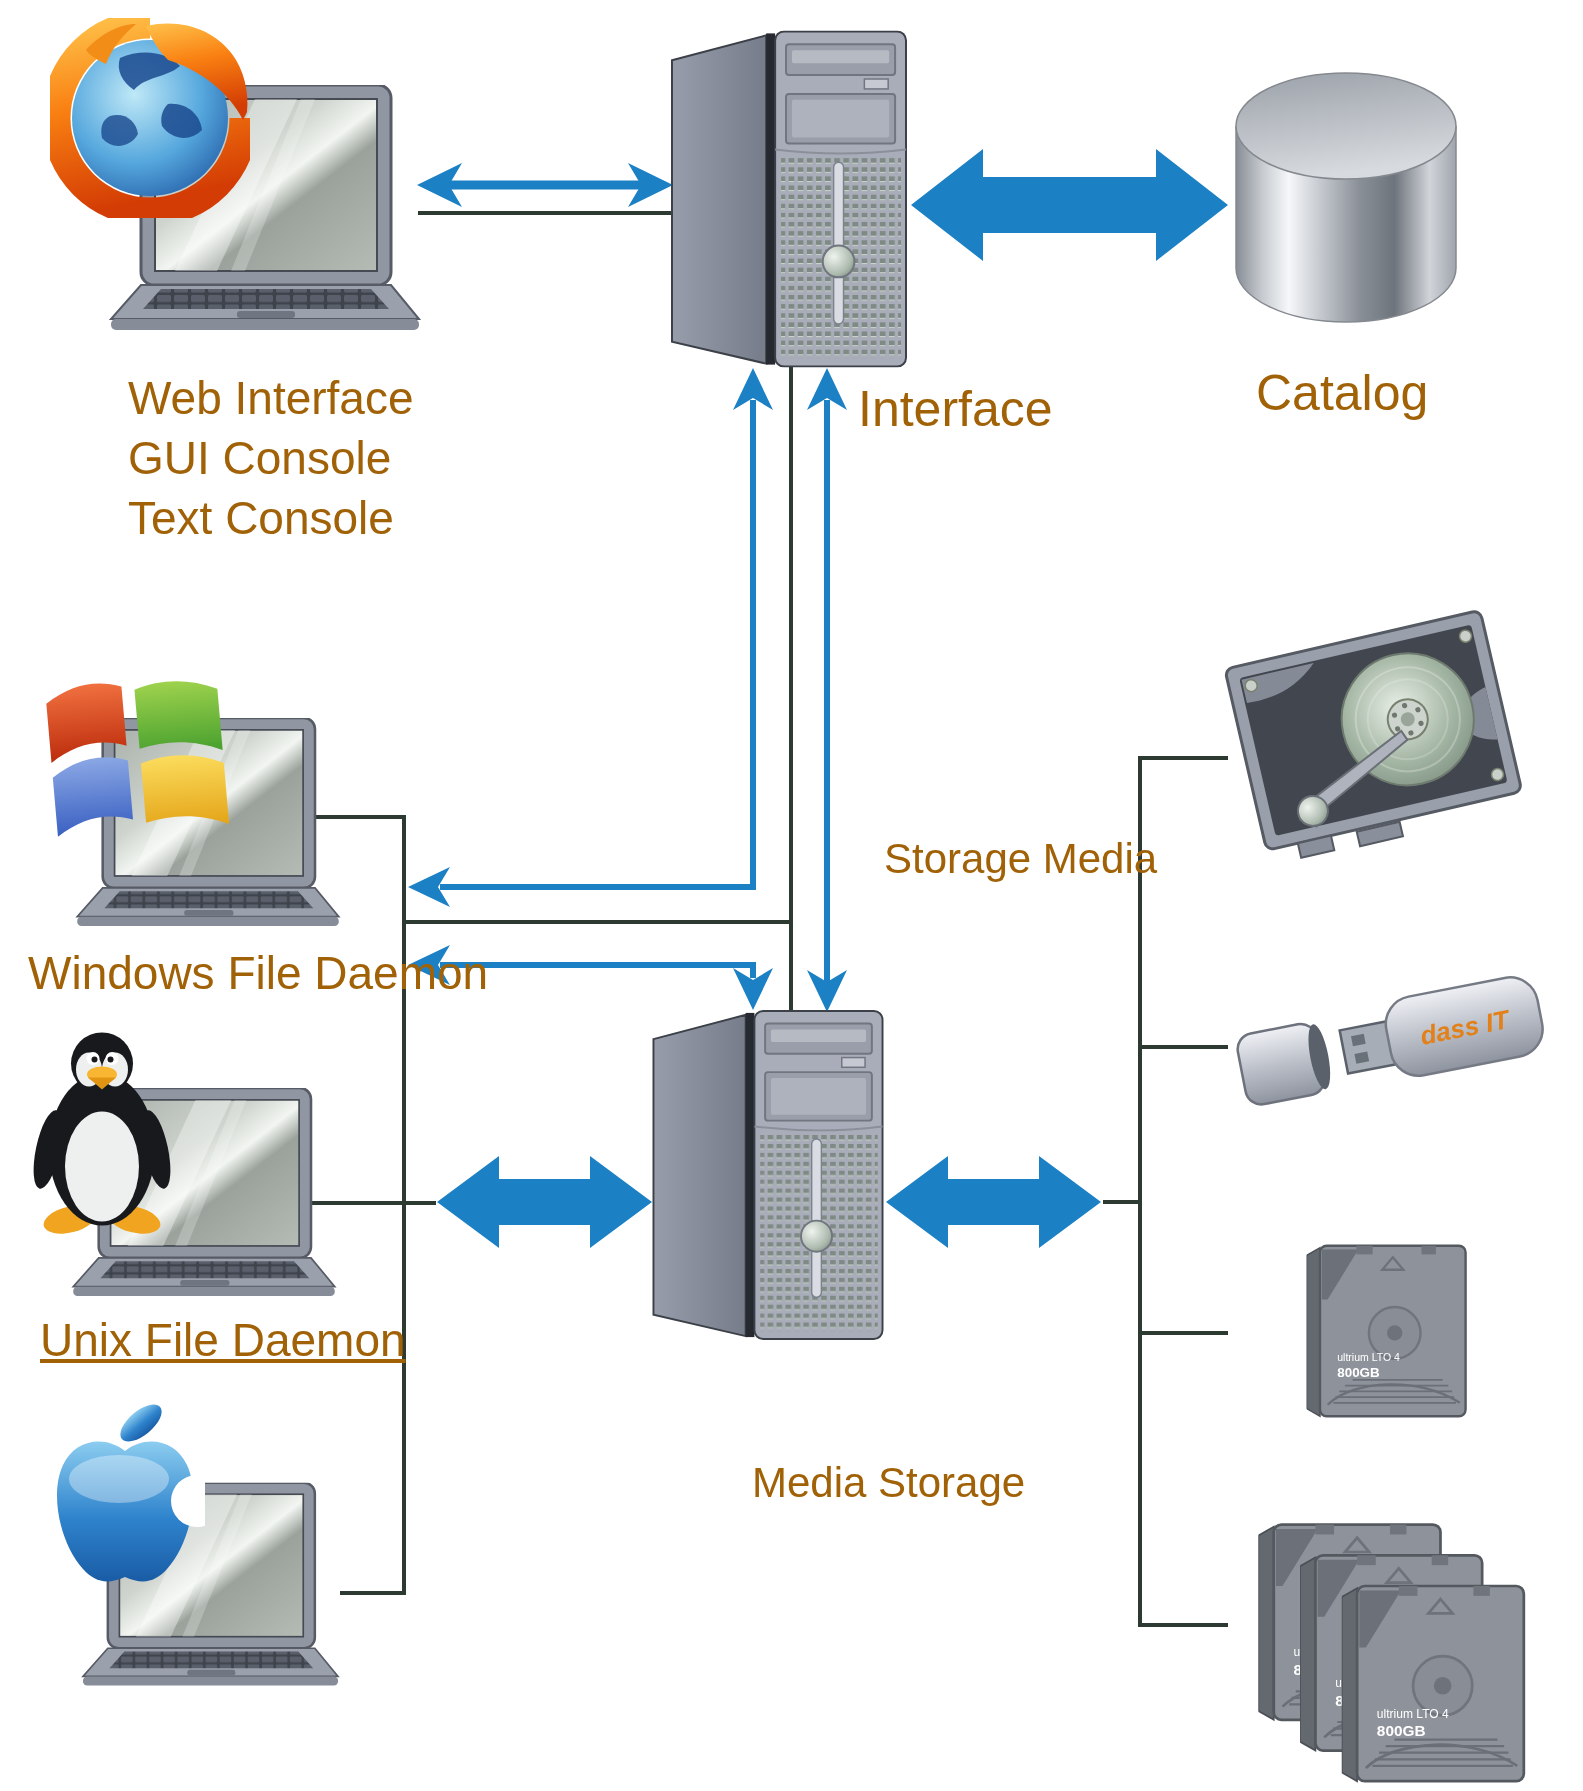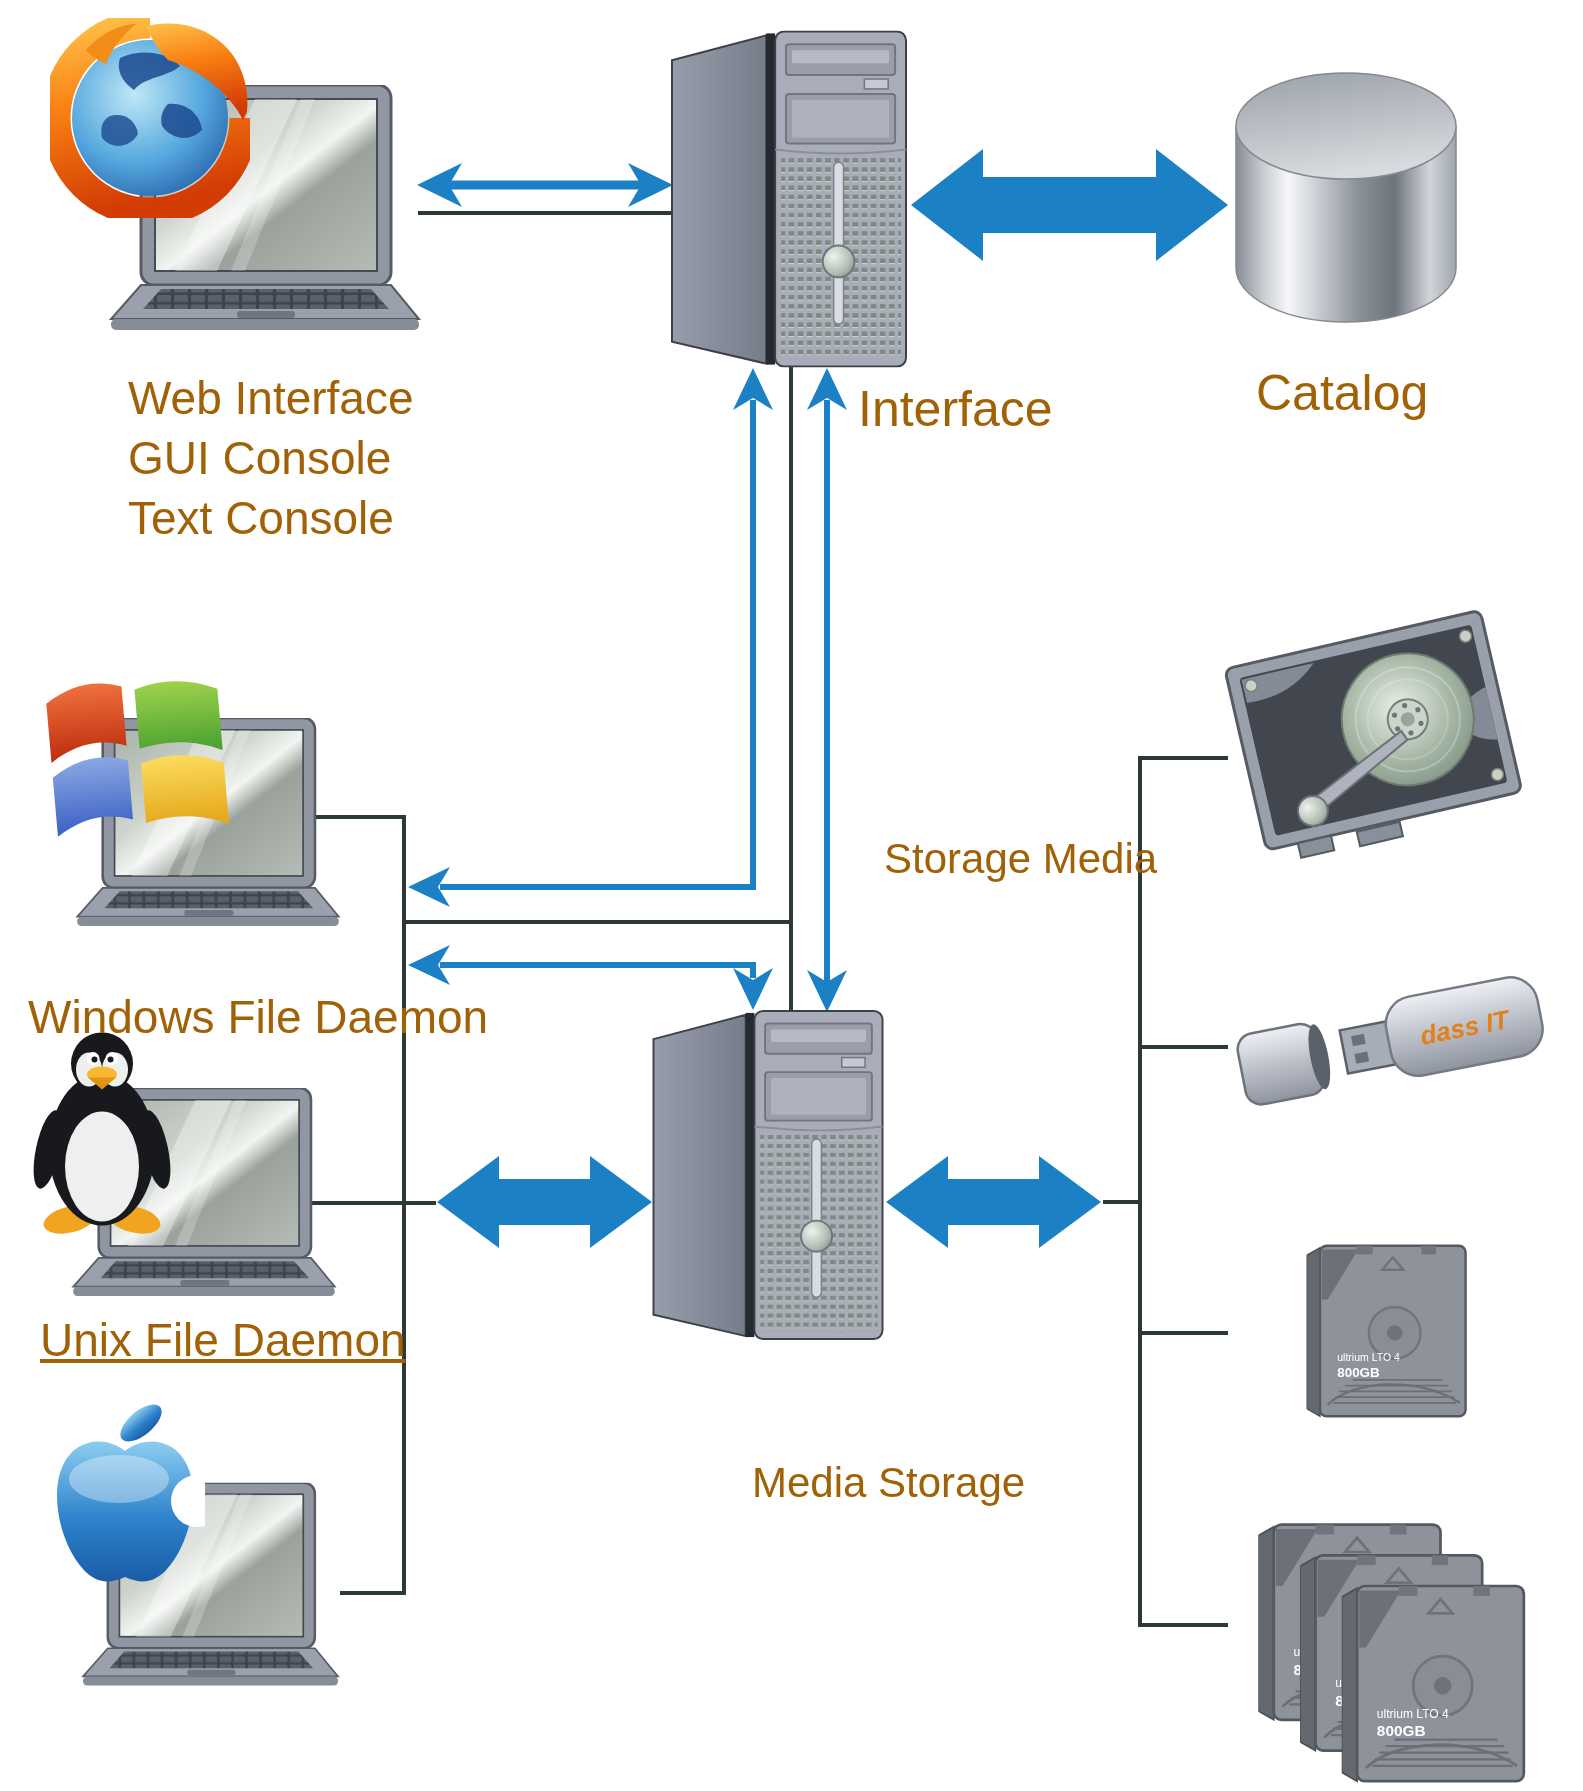--- a/index.html
+++ b/index.html
@@ -326,19 +326,19 @@
 
   <div class="lbl lbl-md console-lines" style="left:128px;top:368px;">
     <div>Web Interface</div>
     <div>GUI Console</div>
     <div>Text Console</div>
   </div>
 
   <div class="lbl lbl-lg" style="left:858px;top:380px;">Interface</div>
   <div class="lbl lbl-lg" style="left:1256px;top:364px;">Catalog</div>
 
-  <div class="lbl lbl-md center" style="left:28px;top:946px;width:400px;margin-top:44px;">Windows File Daemon</div>
+  <div class="lbl lbl-md center" style="left:28px;top:946px;width:400px;">Windows File Daemon</div>
   <div class="lbl lbl-md center" style="left:40px;top:1313px;width:290px;text-decoration:underline;">Unix File Daemon</div>
 
   <div class="lbl lbl-sm" style="left:884px;top:826px;margin-top:8px;">Storage Media</div>
   <div class="lbl lbl-sm" style="left:752px;top:1458px;">Media Storage</div>
 
 </div>
 
 </body></html>

